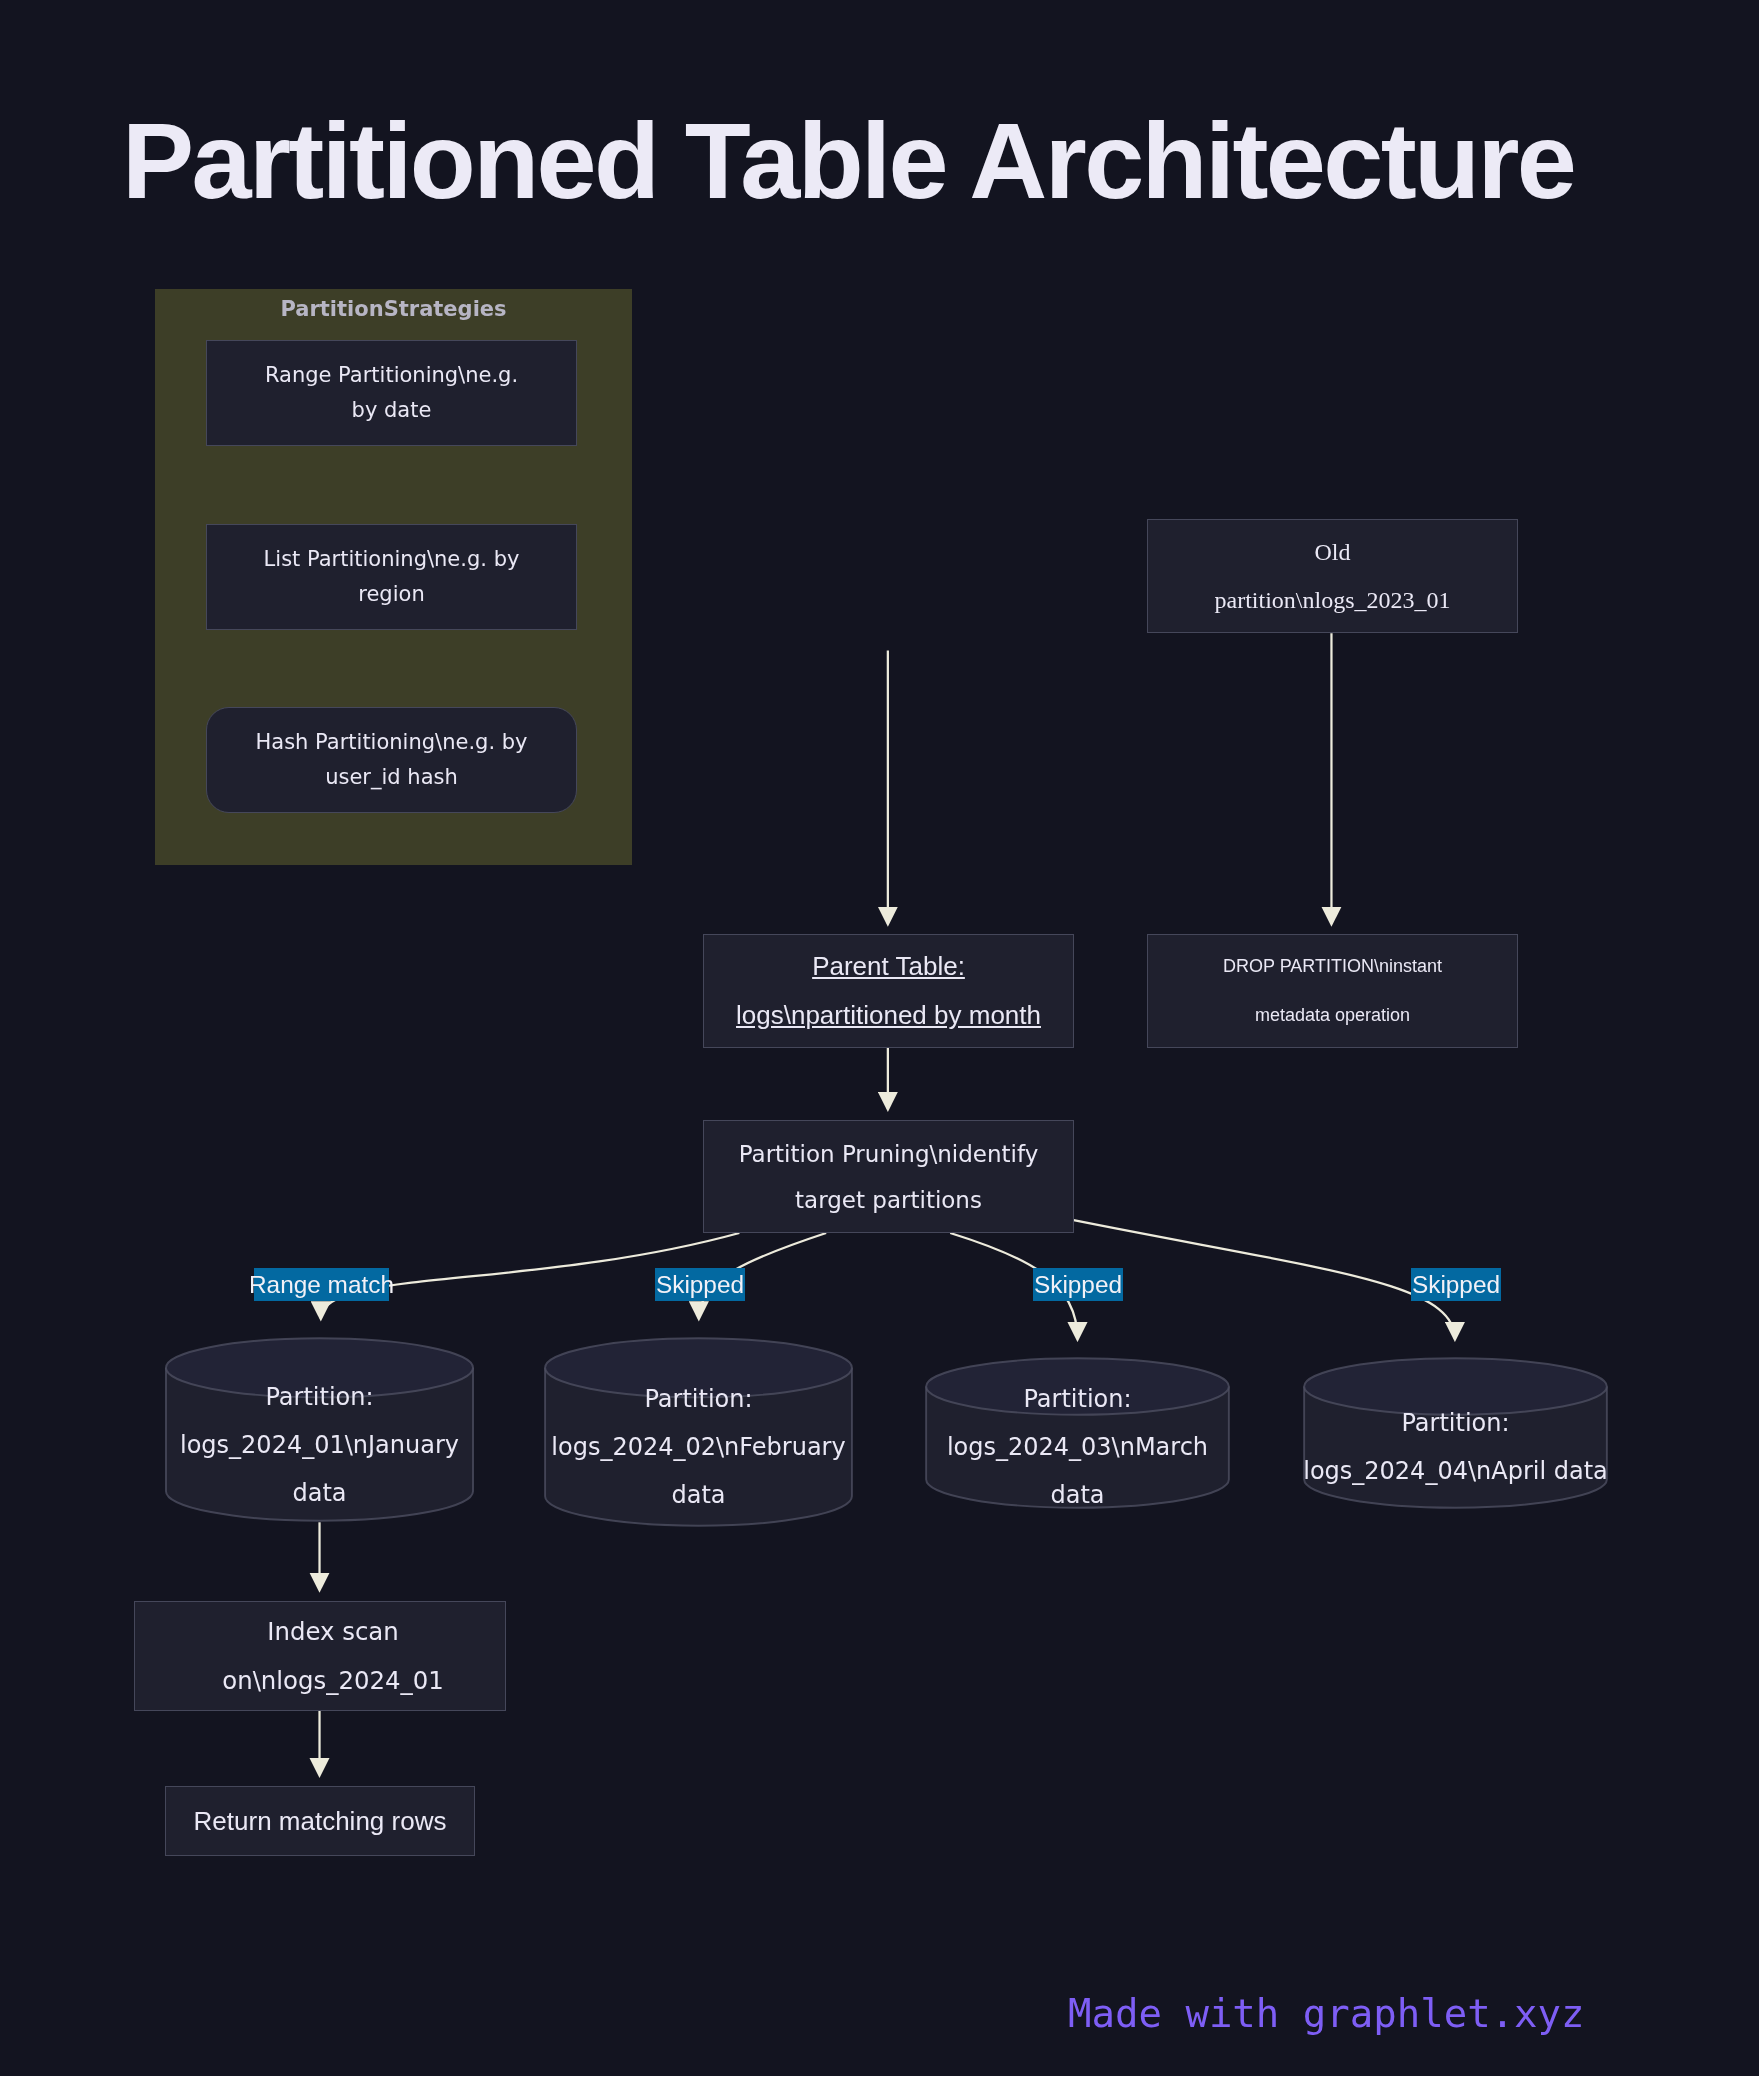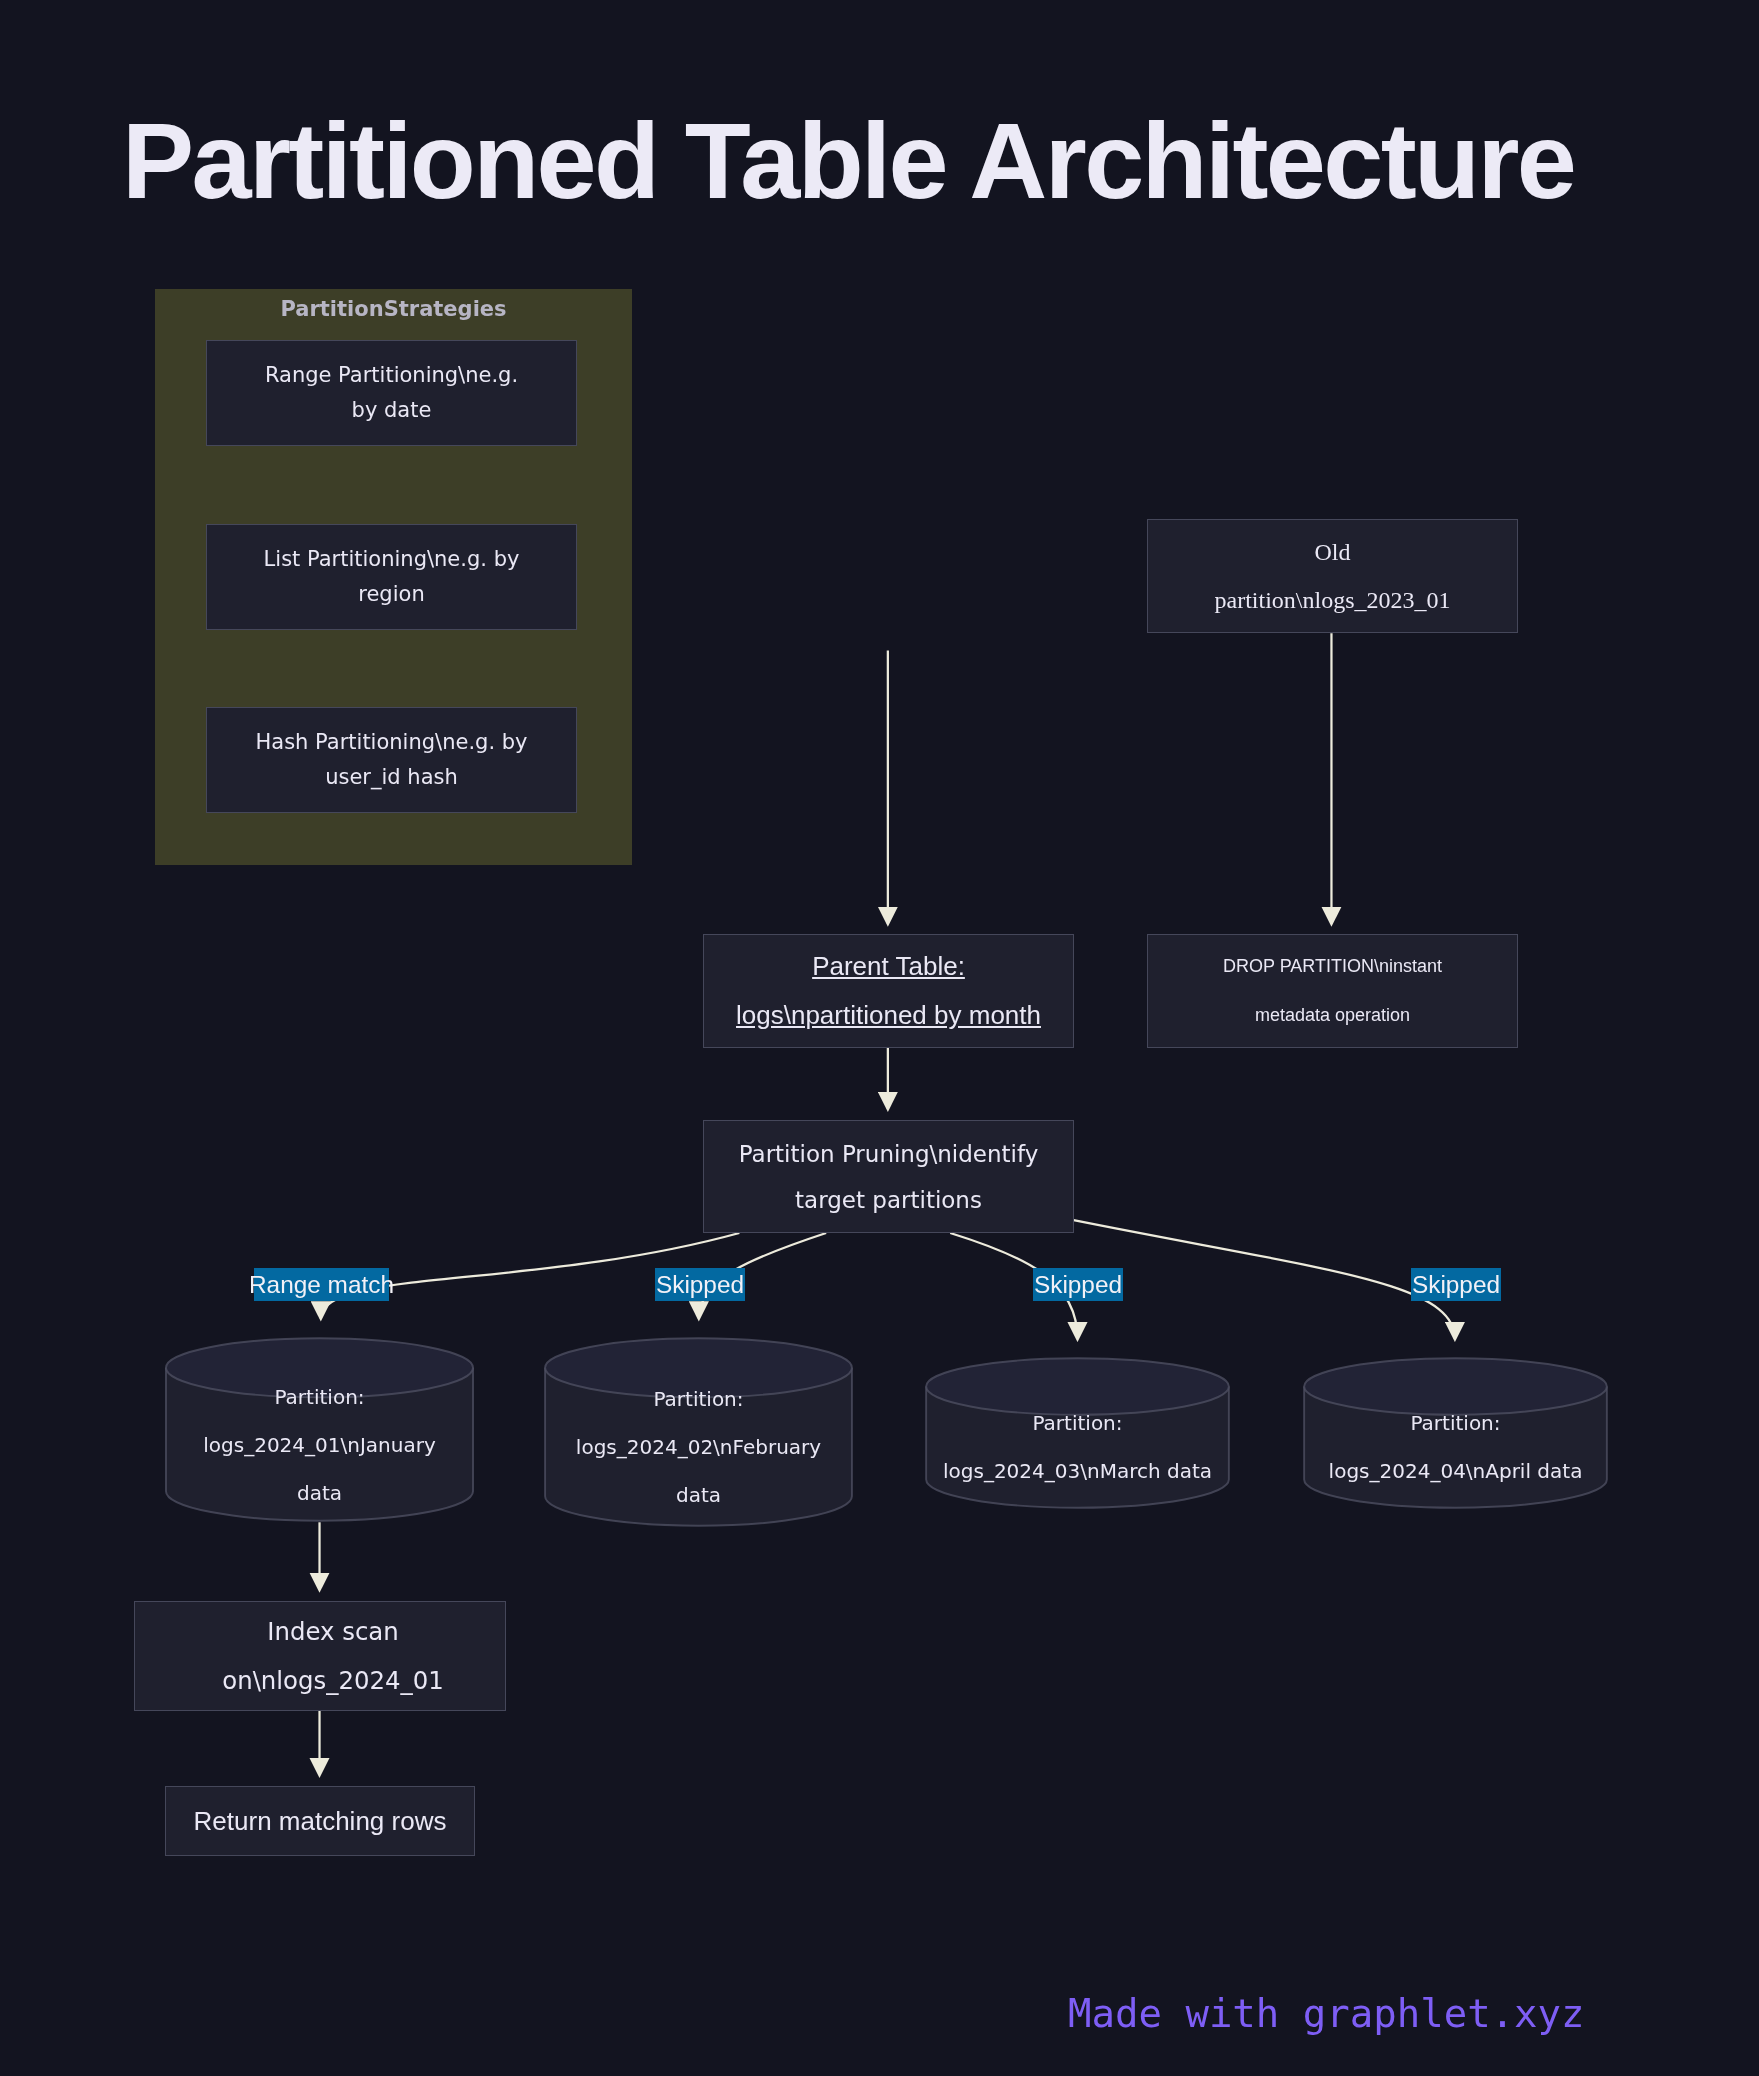--- a/index.html
+++ b/index.html
@@ -44,21 +44,21 @@
     display:flex;align-items:center;justify-content:center;
     white-space:nowrap;
   }
   .cylinder{position:absolute;z-index:3;}
   .cylinder svg{display:block;}
   .cyl-text{
     position:absolute;left:0;top:0;width:100%;height:100%;
     box-sizing:border-box;padding-top:30px;
     display:flex;align-items:center;justify-content:center;
     text-align:center;white-space:pre-line;color:#eae8f5;
-    font-family:"DejaVu Sans",sans-serif;font-size:20px;line-height:48px;
+    font-family:"DejaVu Sans",sans-serif;font-size:24px;line-height:48px;
   }
   .footer{
     position:absolute;left:1068px;top:1991px;z-index:3;
     font-family:"DejaVu Sans Mono",monospace;
     font-size:39px;color:#7e5ef5;white-space:nowrap;
   }
 </style>
 </head>
 <body>
 
@@ -85,21 +85,21 @@
 
   <div class="title">Partitioned Table Architecture</div>
 
   <div class="group"></div>
   <div class="group-label">PartitionStrategies</div>
 
   <div class="node font-round strategy" style="top:340px;">Range Partitioning\ne.g.
 by date</div>
   <div class="node font-round strategy" style="top:524px;">List Partitioning\ne.g. by
 region</div>
-  <div class="node font-round strategy" style="top:707px;">Hash Partitioning\ne.g. by
+  <div class="node font-round strategy" style="top:707px;border-radius:23px;">Hash Partitioning\ne.g. by
 user_id hash</div>
 
 
   <div class="node font-round" style="left:1147px;top:519px;width:371px;height:114px;font-size:24px;line-height:48px;font-family:Liberation Serif, serif;">Old
 partition\nlogs_2023_01</div>
 
   <div class="node font-cond" style="left:703px;top:934px;width:371px;height:114px;font-size:26px;line-height:49px;text-decoration:underline;">Parent Table:
 logs\npartitioned by month</div>
 
   <div class="node font-cond" style="left:1147px;top:934px;width:371px;height:114px;font-size:18px;line-height:49px;">DROP PARTITION\ninstant

